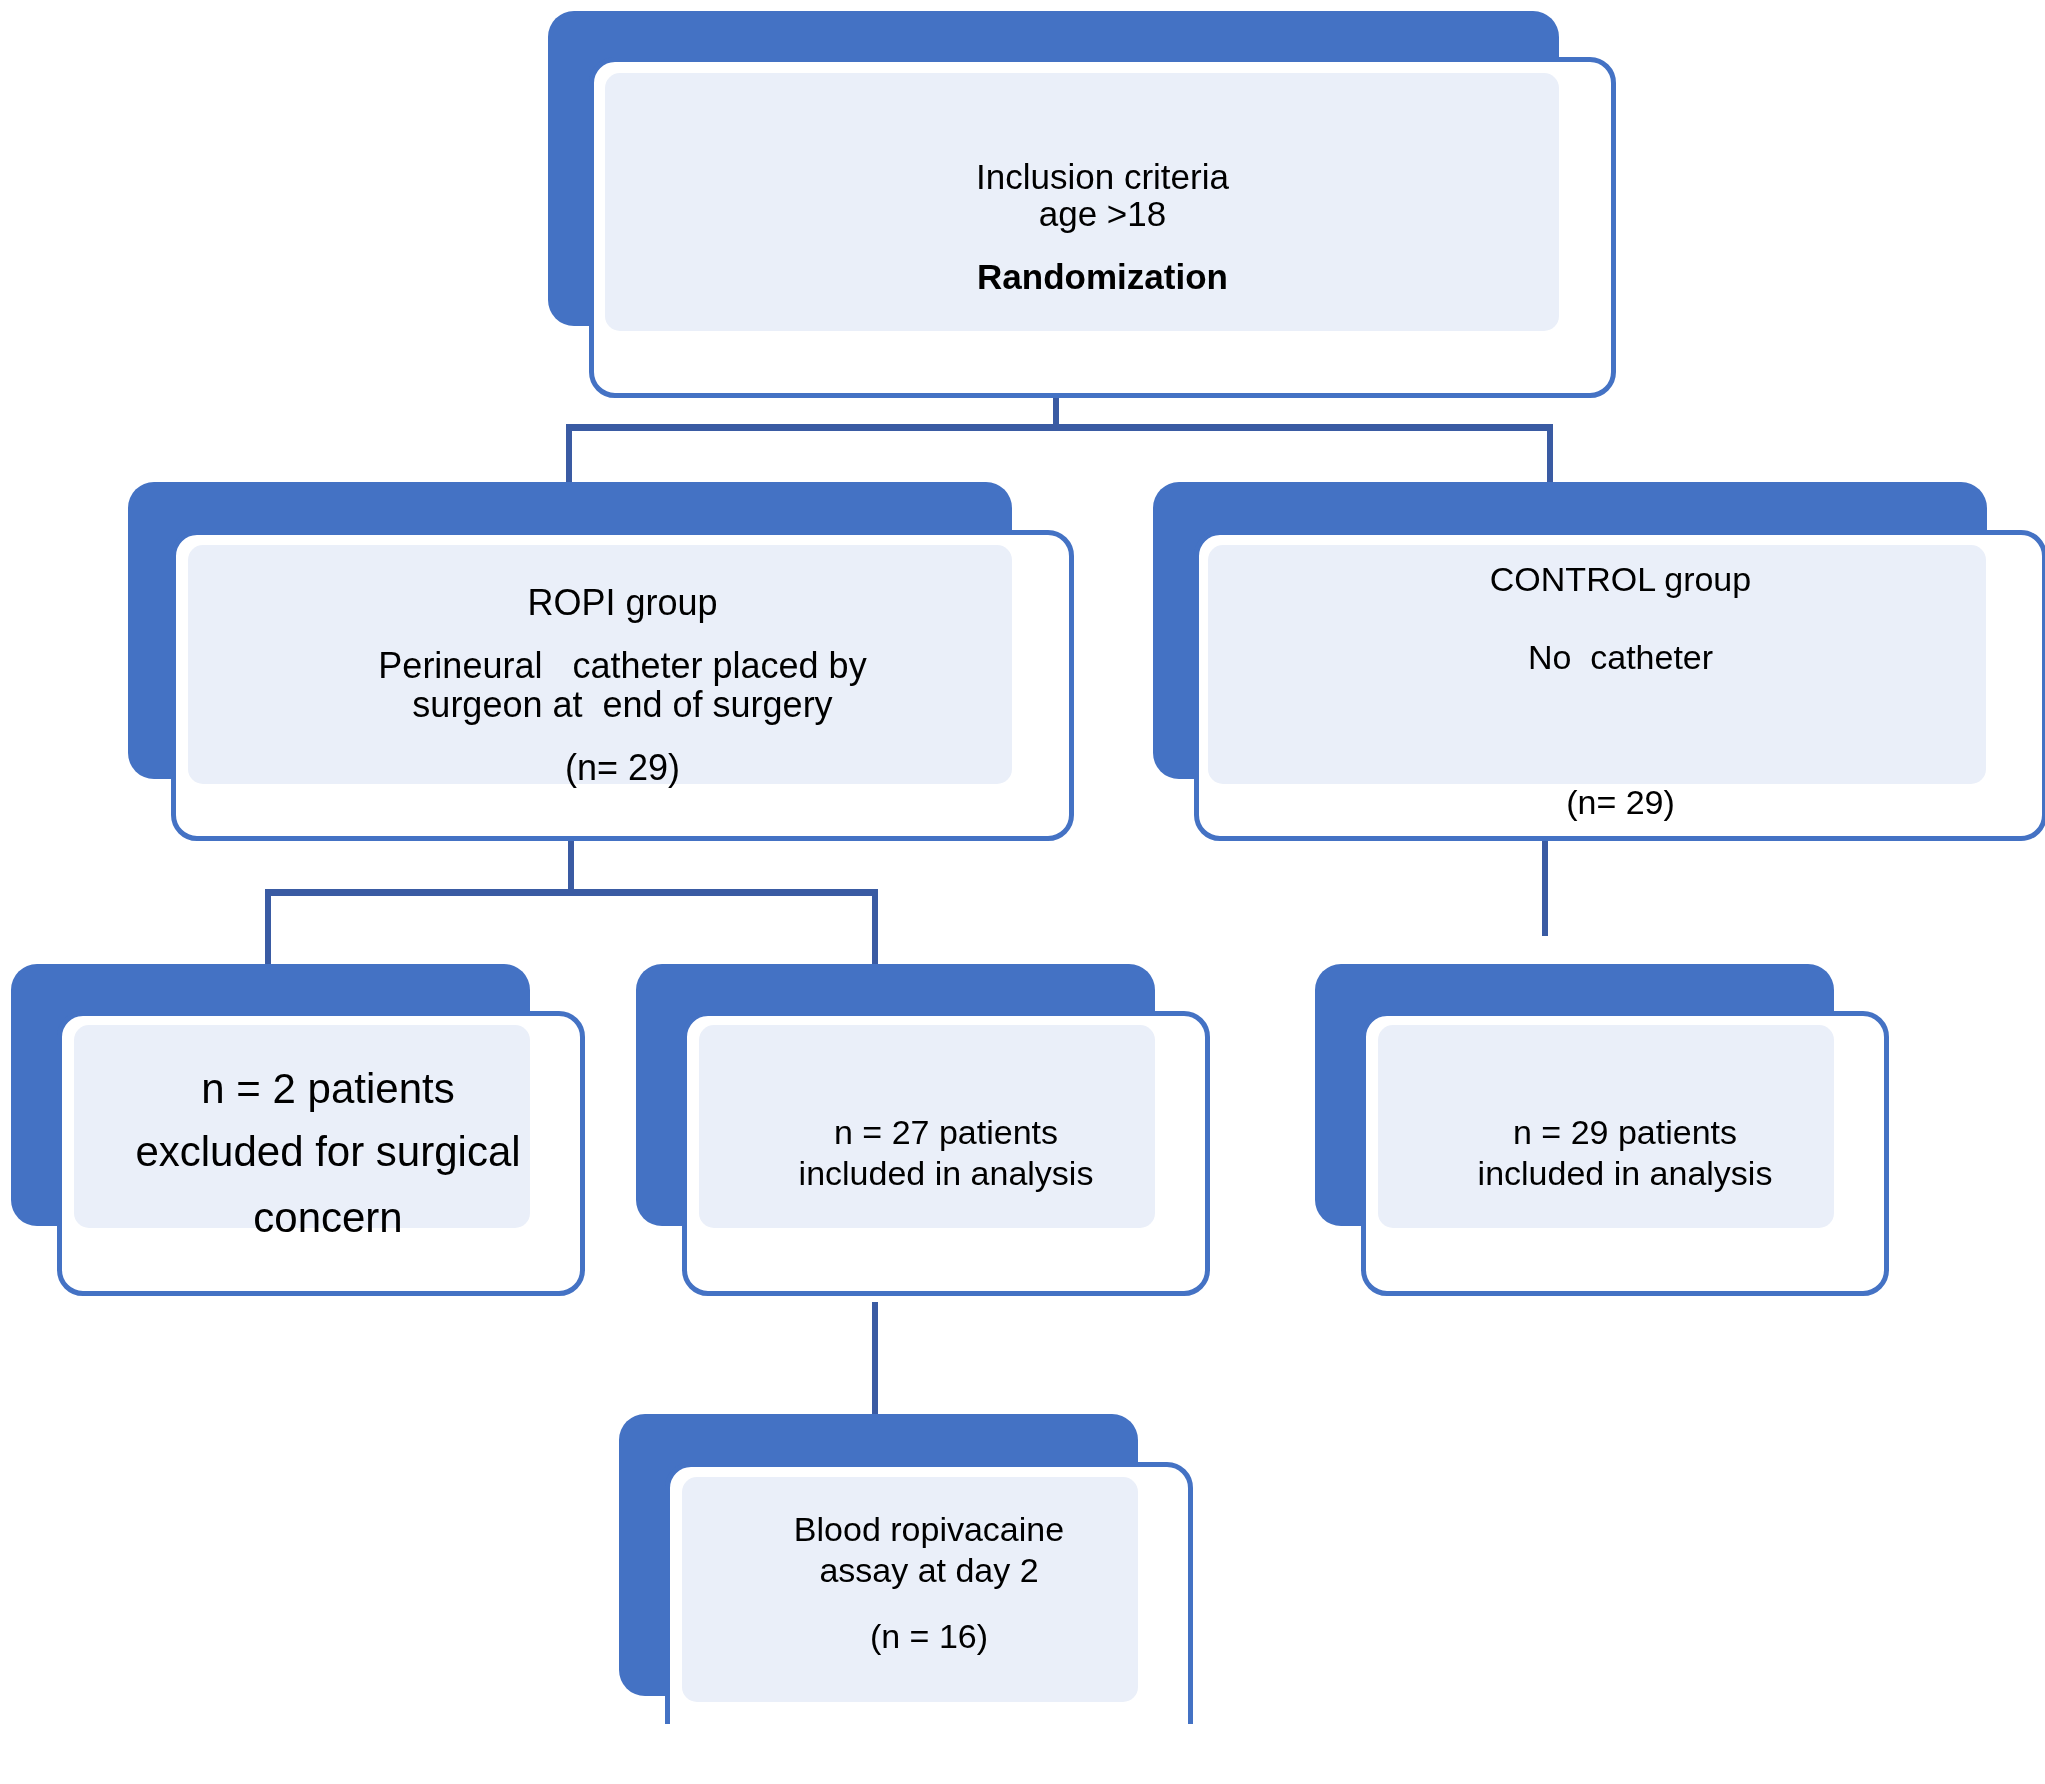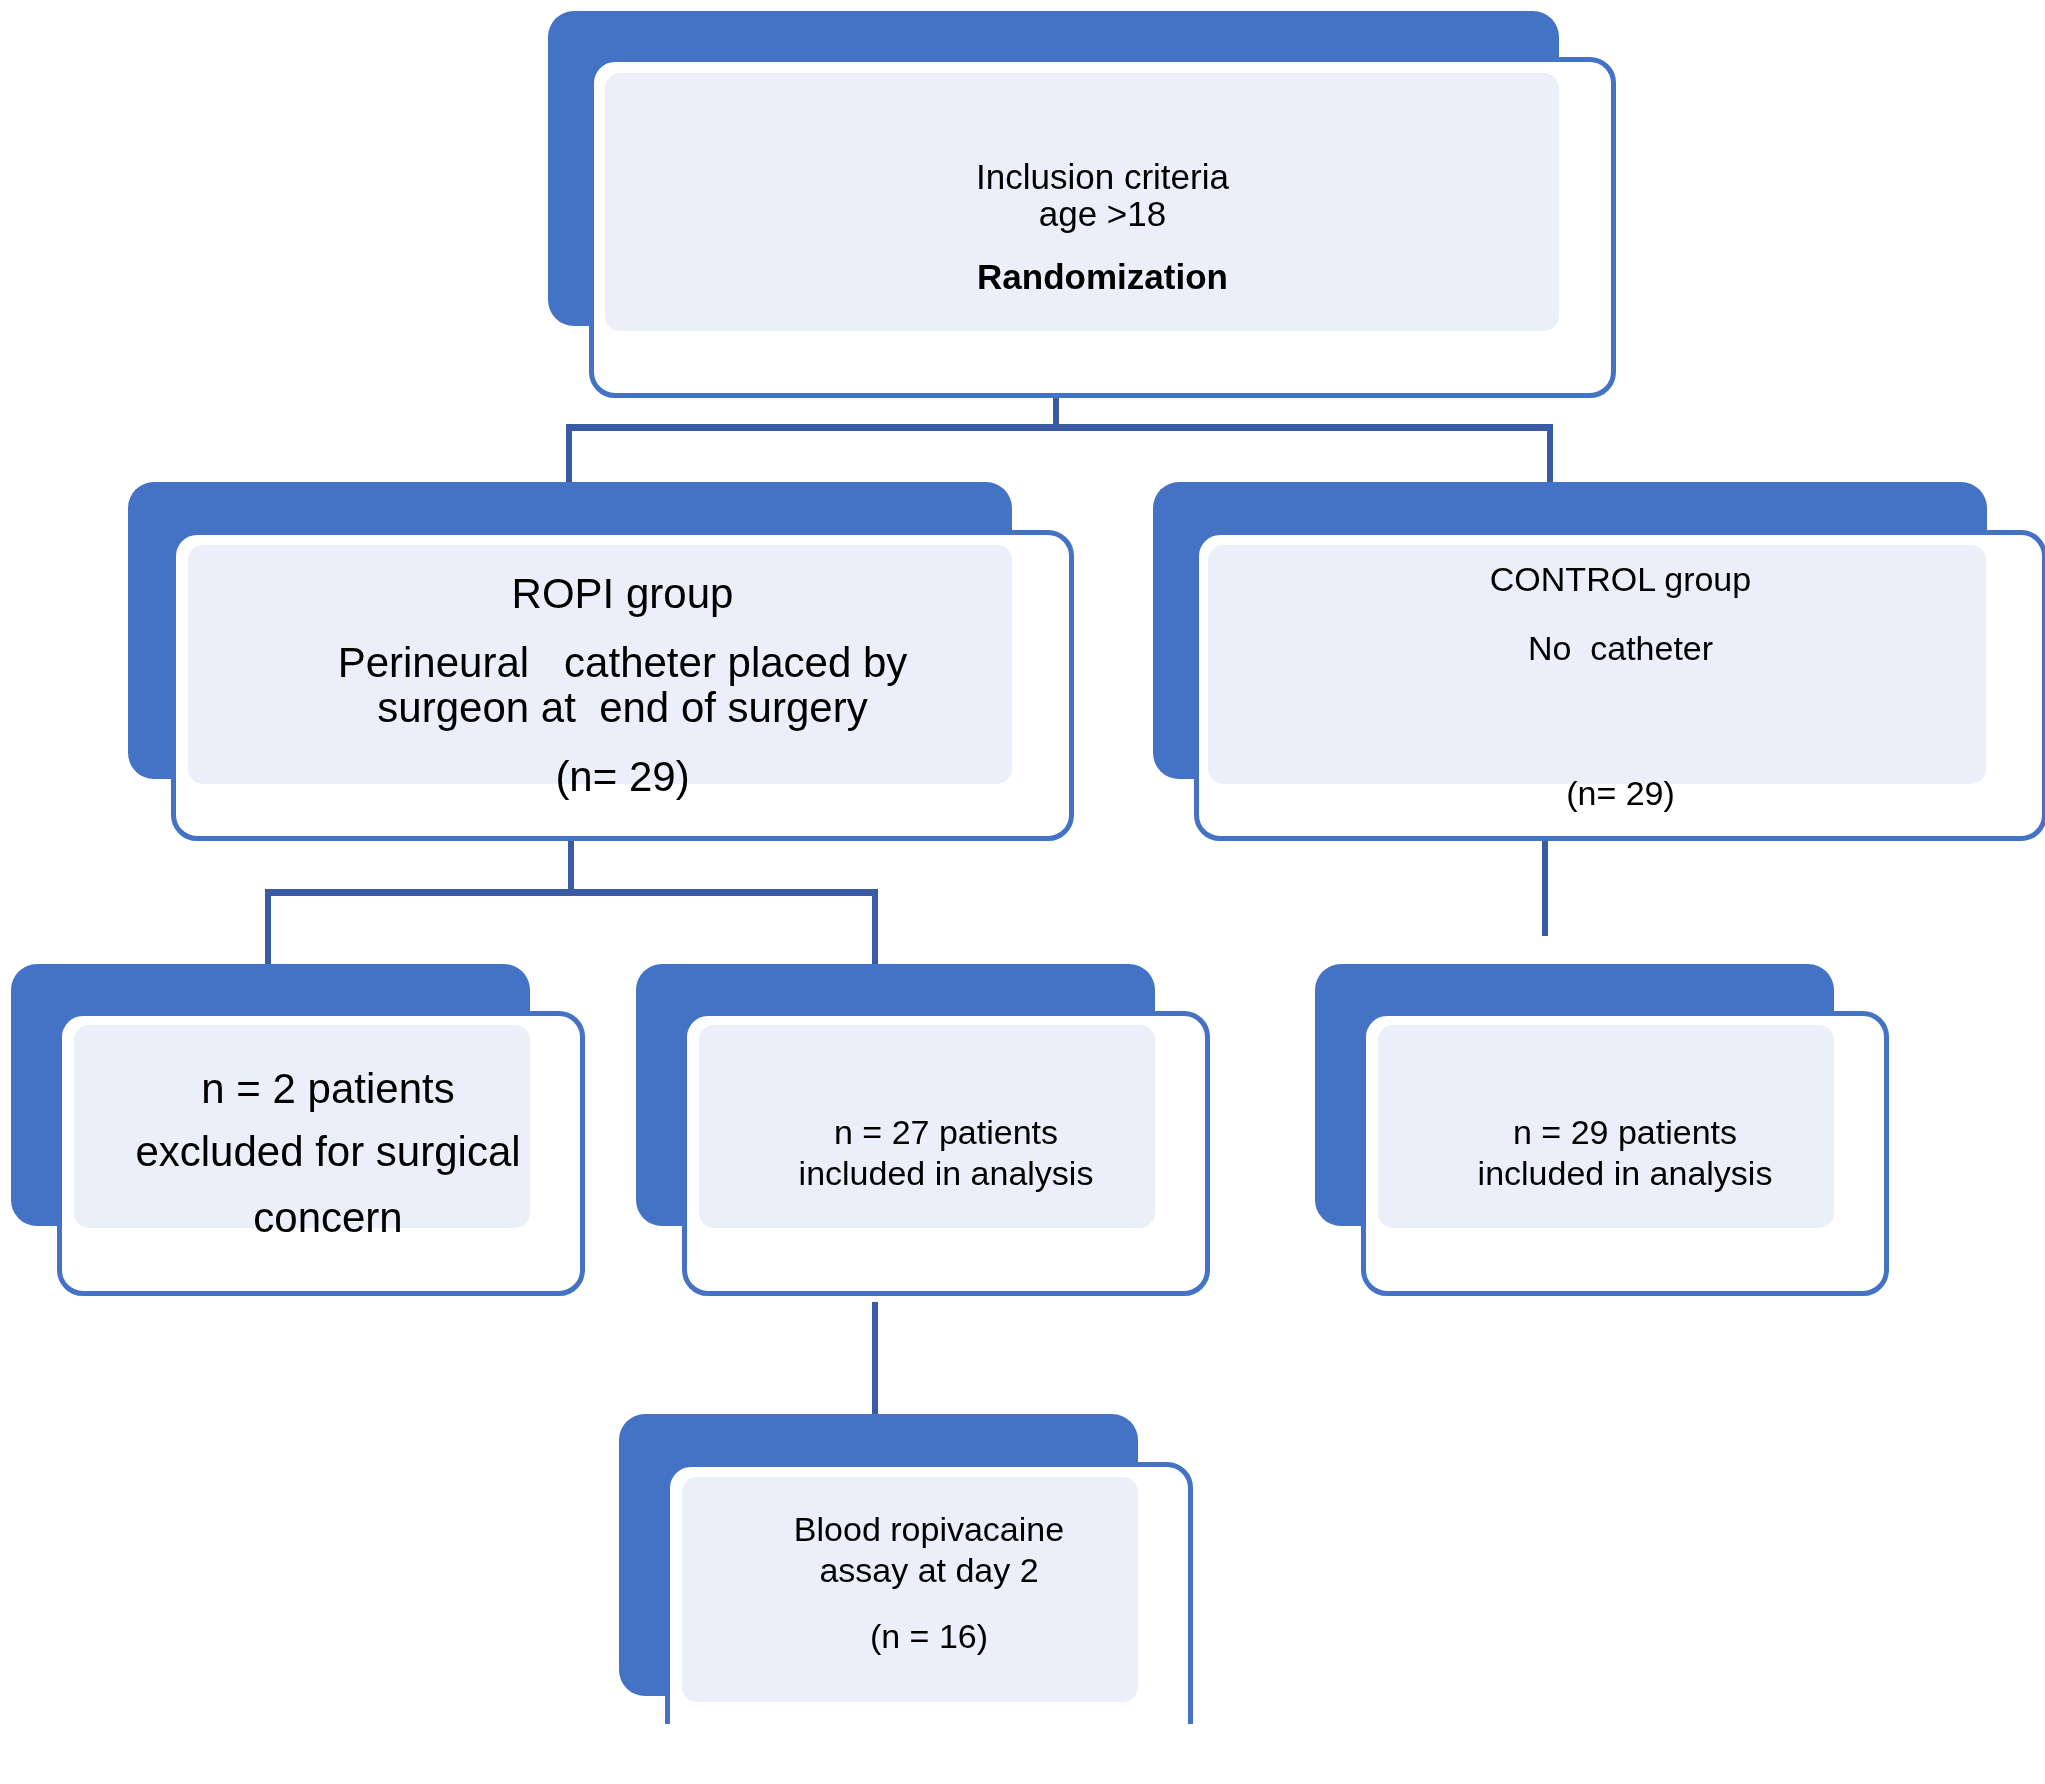--- a/index.html
+++ b/index.html
@@ -90,35 +90,35 @@
       <span class="ln">Inclusion criteria</span>
       <span class="ln" style="">age &gt;18</span>
       <span class="ln" style="margin-top:27px;font-weight:bold;">Randomization</span>
     </div>
   </div>
 
   <div class="node" style="left:0px; top:0px; width:2046px; height:0.6px;">
     <div class="shadow" style="left:128px; top:482px; width:884px; height:297px;"></div>
     <div class="card" style="left:171px; top:530px; width:903px; height:311px;"></div>
     <div class="fill" style="left:188px; top:545px; width:824px; height:239px;"></div>
-    <div class="label" style="left:171px; top:530px; width:903px; height:311px; font-size:42px;">
+    <div class="label" style="left:171px; top:530px; width:903px; height:311px; font-size:36px;">
       <span class="ln">ROPI group</span>
       <span class="ln" style="margin-top:25px;">Perineural   catheter placed by</span>
       <span class="ln" style="margin-top:1.1px;">surgeon at  end of surgery</span>
       <span class="ln" style="margin-top:25px;">(n= 29)</span>
     </div>
   </div>
 
   <div class="node" style="left:0px; top:0px; width:2046px; height:0.6px;">
     <div class="shadow" style="left:1153px; top:482px; width:834px; height:297px;"></div>
     <div class="card" style="left:1194px; top:530px; width:853px; height:311px;"></div>
     <div class="fill" style="left:1208px; top:545px; width:778px; height:239px;"></div>
     <div class="label" style="left:1194px; top:530px; width:853px; height:311px; font-size:34px; justify-content:flex-start; padding-top:32px; box-sizing:border-box;">
       <span class="ln">CONTROL group</span>
-      <span class="ln" style="margin-top:33px;">No  catheter</span>
+      <span class="ln" style="margin-top:42px;">No  catheter</span>
       <span class="ln" style="margin-top:110px;">(n= 29)</span>
     </div>
   </div>
 
   <div class="node" style="left:0px; top:0px; width:2046px; height:0.6px;">
     <div class="shadow" style="left:11.4px; top:964px; width:519px; height:262px;"></div>
     <div class="card" style="left:57px; top:1011px; width:528px; height:285px;"></div>
     <div class="fill" style="left:74px; top:1025px; width:456px; height:203px;"></div>
     <div class="label" style="left:64px; top:1011px; width:528px; height:285px; font-size:42px;">
       <span class="ln">n = 2 patients</span>

